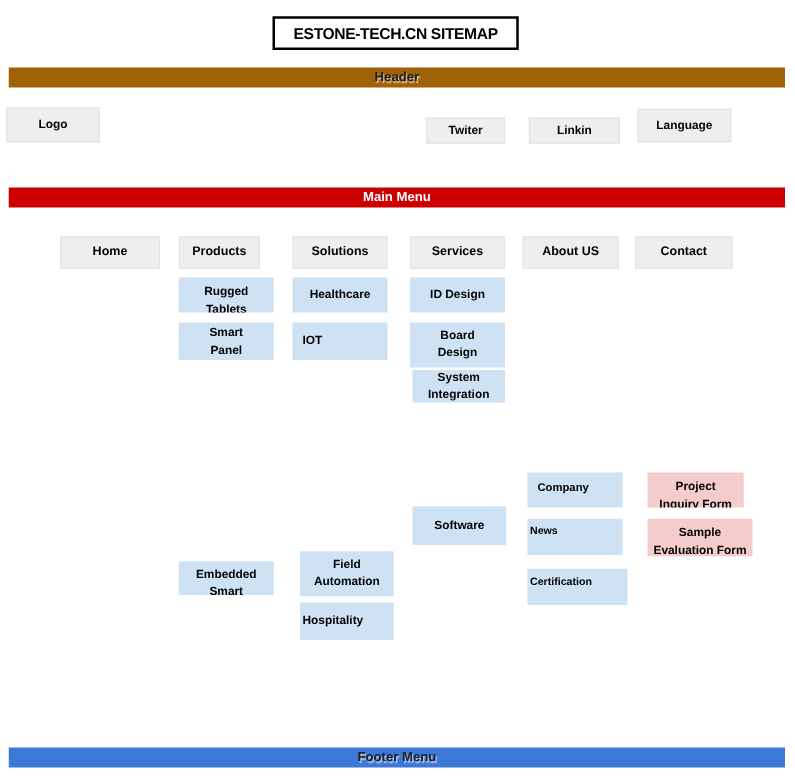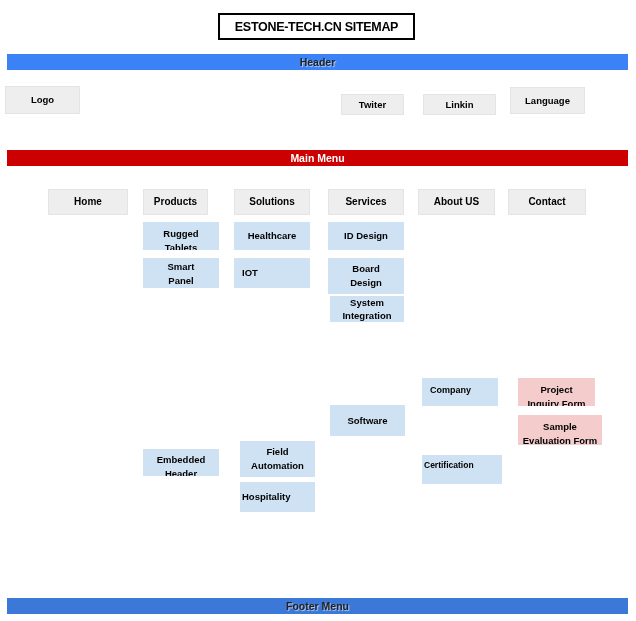--- a/index.html
+++ b/index.html
@@ -31,21 +31,21 @@
     font-size:12.5px;font-weight:bold;letter-spacing:-0.3px;
   }
 </style>
 </head>
 <body>
 
 <div class="canvas">
 
   <div class="title-box">ESTONE-TECH.CN SITEMAP</div>
 
-  <div class="bar" style="left: 7px; top: 54px; width: 621px; background: #3b82f6;">Header</div>
+  <div class="bar" style="left: 7px; top: 54px; width: 621px; background: #a16207;">Header</div>
 
   <div class="box gray cc" style="left:5px;top:86px;width:75px;height:28px;">Logo</div>
   <div class="box gray cb" style="left:341px;top:94px;width:63px;height:21px;">Twiter</div>
   <div class="box gray cb" style="left:423px;top:94px;width:73px;height:21px;">Linkin</div>
   <div class="box gray cc" style="left:510px;top:87px;width:75px;height:27px;">Language</div>
 
   <div class="bar red" style="left: 7px; top: 150px; width: 621px; background: rgb(204, 0, 0);">Main Menu</div>
 
   <div class="box gray cc" style="left:48px;top:189px;width:80px;height:26px;font-size:10px;">Home</div>
   <div class="box gray cc" style="left:143px;top:189px;width:65px;height:26px;font-size:10px;">Products</div>
@@ -67,28 +67,29 @@
   <div class="box blue cc" style="left:328px;top:222px;width:76px;height:28px;">ID Design</div>
   <div class="box blue wrap2" style="left:328px;top:258px;width:76px;height:36px;padding-top:4px;">
     <span class="inner" style="width:40px;">Board Design</span>
   </div>
   <div class="box blue wrap2" style="left:330px;top:296px;width:74px;height:26px;padding-top:0;line-height:13px;">
     <span class="inner" style="width:60px;">System Integration</span>
   </div>
 
   <div class="box blue cc" style="left:330px;top:405px;width:75px;height:31px;">Software</div>
   <div class="box blue wrap2" style="left:143px;top:449px;width:76px;height:27px;padding-top:4px;">
-    <span class="inner" style="width:62px;">Embedded Header</span>
+    <span class="inner" style="width:62px;">Embedded Smart</span>
   </div>
   <div class="box blue wrap2" style="left:240px;top:441px;width:75px;height:36px;padding-top:4px;">
     <span class="inner" style="width:62px;">Field Automation</span>
   </div>
   <div class="box blue" style="left:240px;top:482px;width:75px;height:30px;display:flex;align-items:center;padding-left:2px;">Hospitality</div>
 
   <div class="box blue" style="left:422px;top:378px;width:76px;height:28px;padding:5px 0 0 8px;font-size:9px;">Company</div>
+  <div class="box blue" style="left:422px;top:415px;width:76px;height:29px;padding:2px 0 0 2px;font-size:8.5px;">News</div>
   <div class="box blue" style="left:422px;top:455px;width:80px;height:29px;padding:3px 0 0 2px;font-size:8.5px;">Certification</div>
 
   <div class="box pink wrap2" style="left:518px;top:378px;width:77px;height:28px;padding-top:5px;">
     <span class="inner" style="width:64px;">Project Inquiry Form</span>
   </div>
   <div class="box pink wrap2" style="left:518px;top:415px;width:84px;height:30px;padding-top:5px;">
     <span class="inner" style="width:80px;">Sample Evaluation Form</span>
   </div>
 
   <div class="bar" style="left: 7px; top: 598px; width: 621px; background: rgb(60, 120, 216);">Footer Menu</div>

